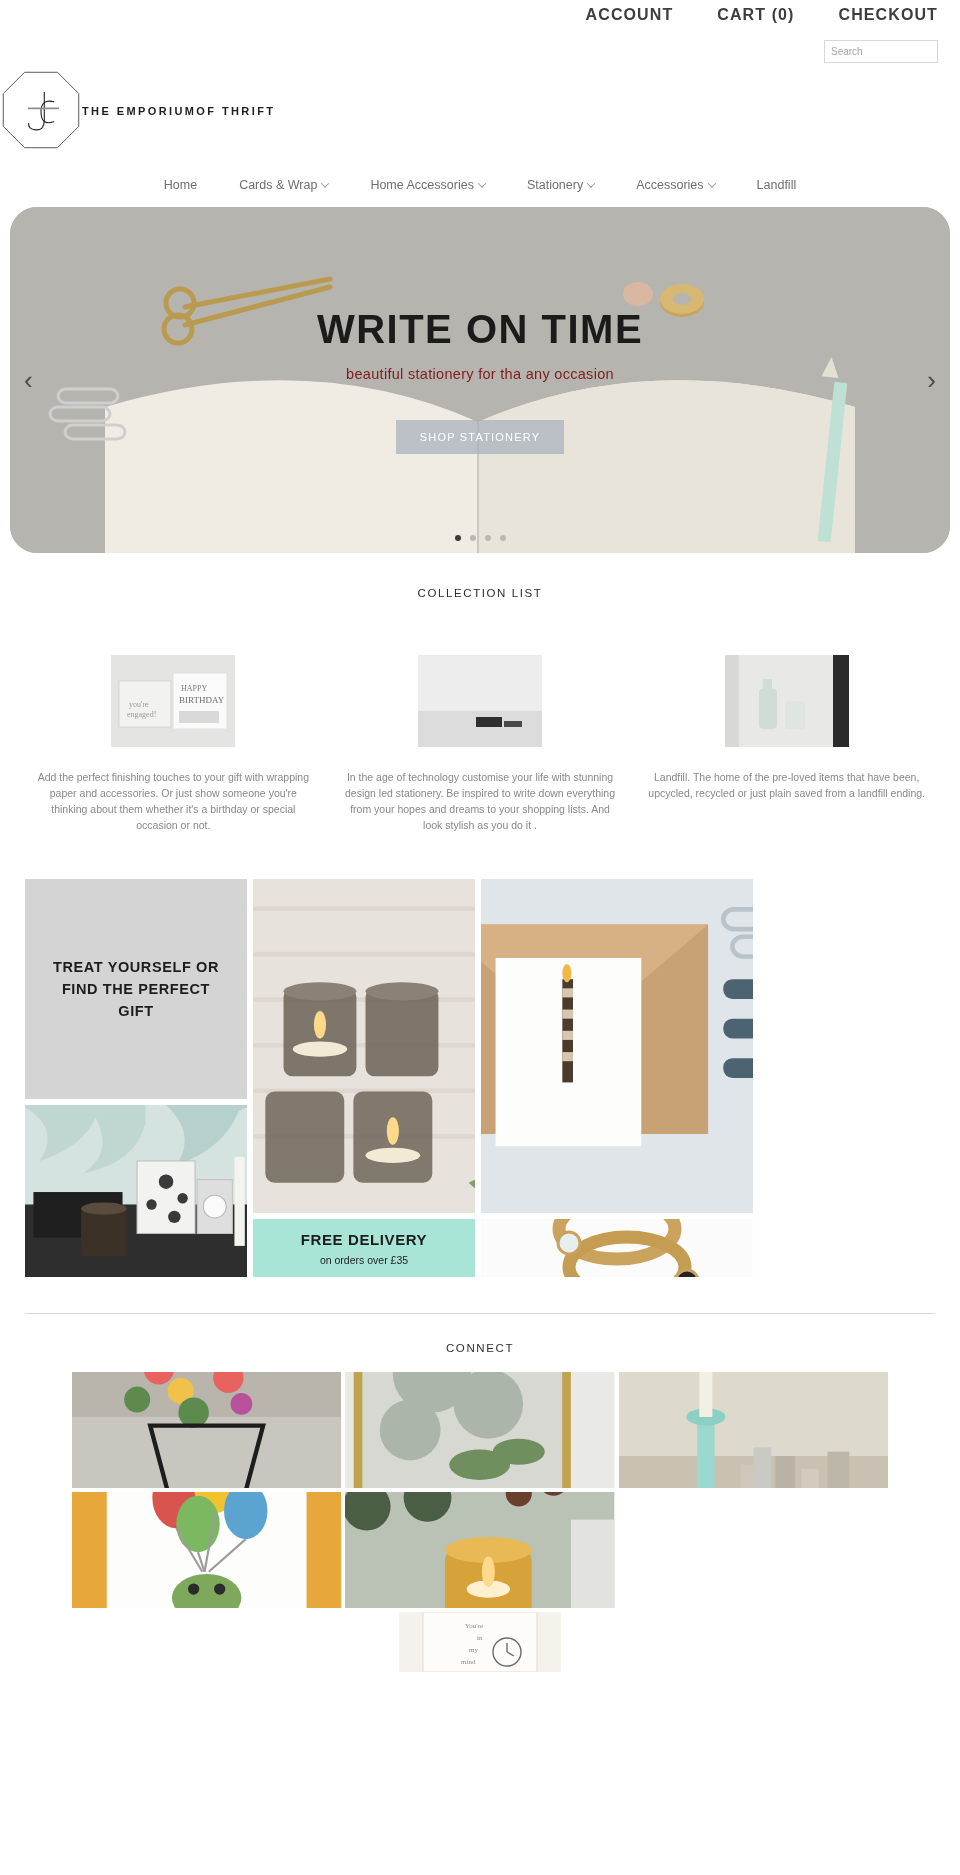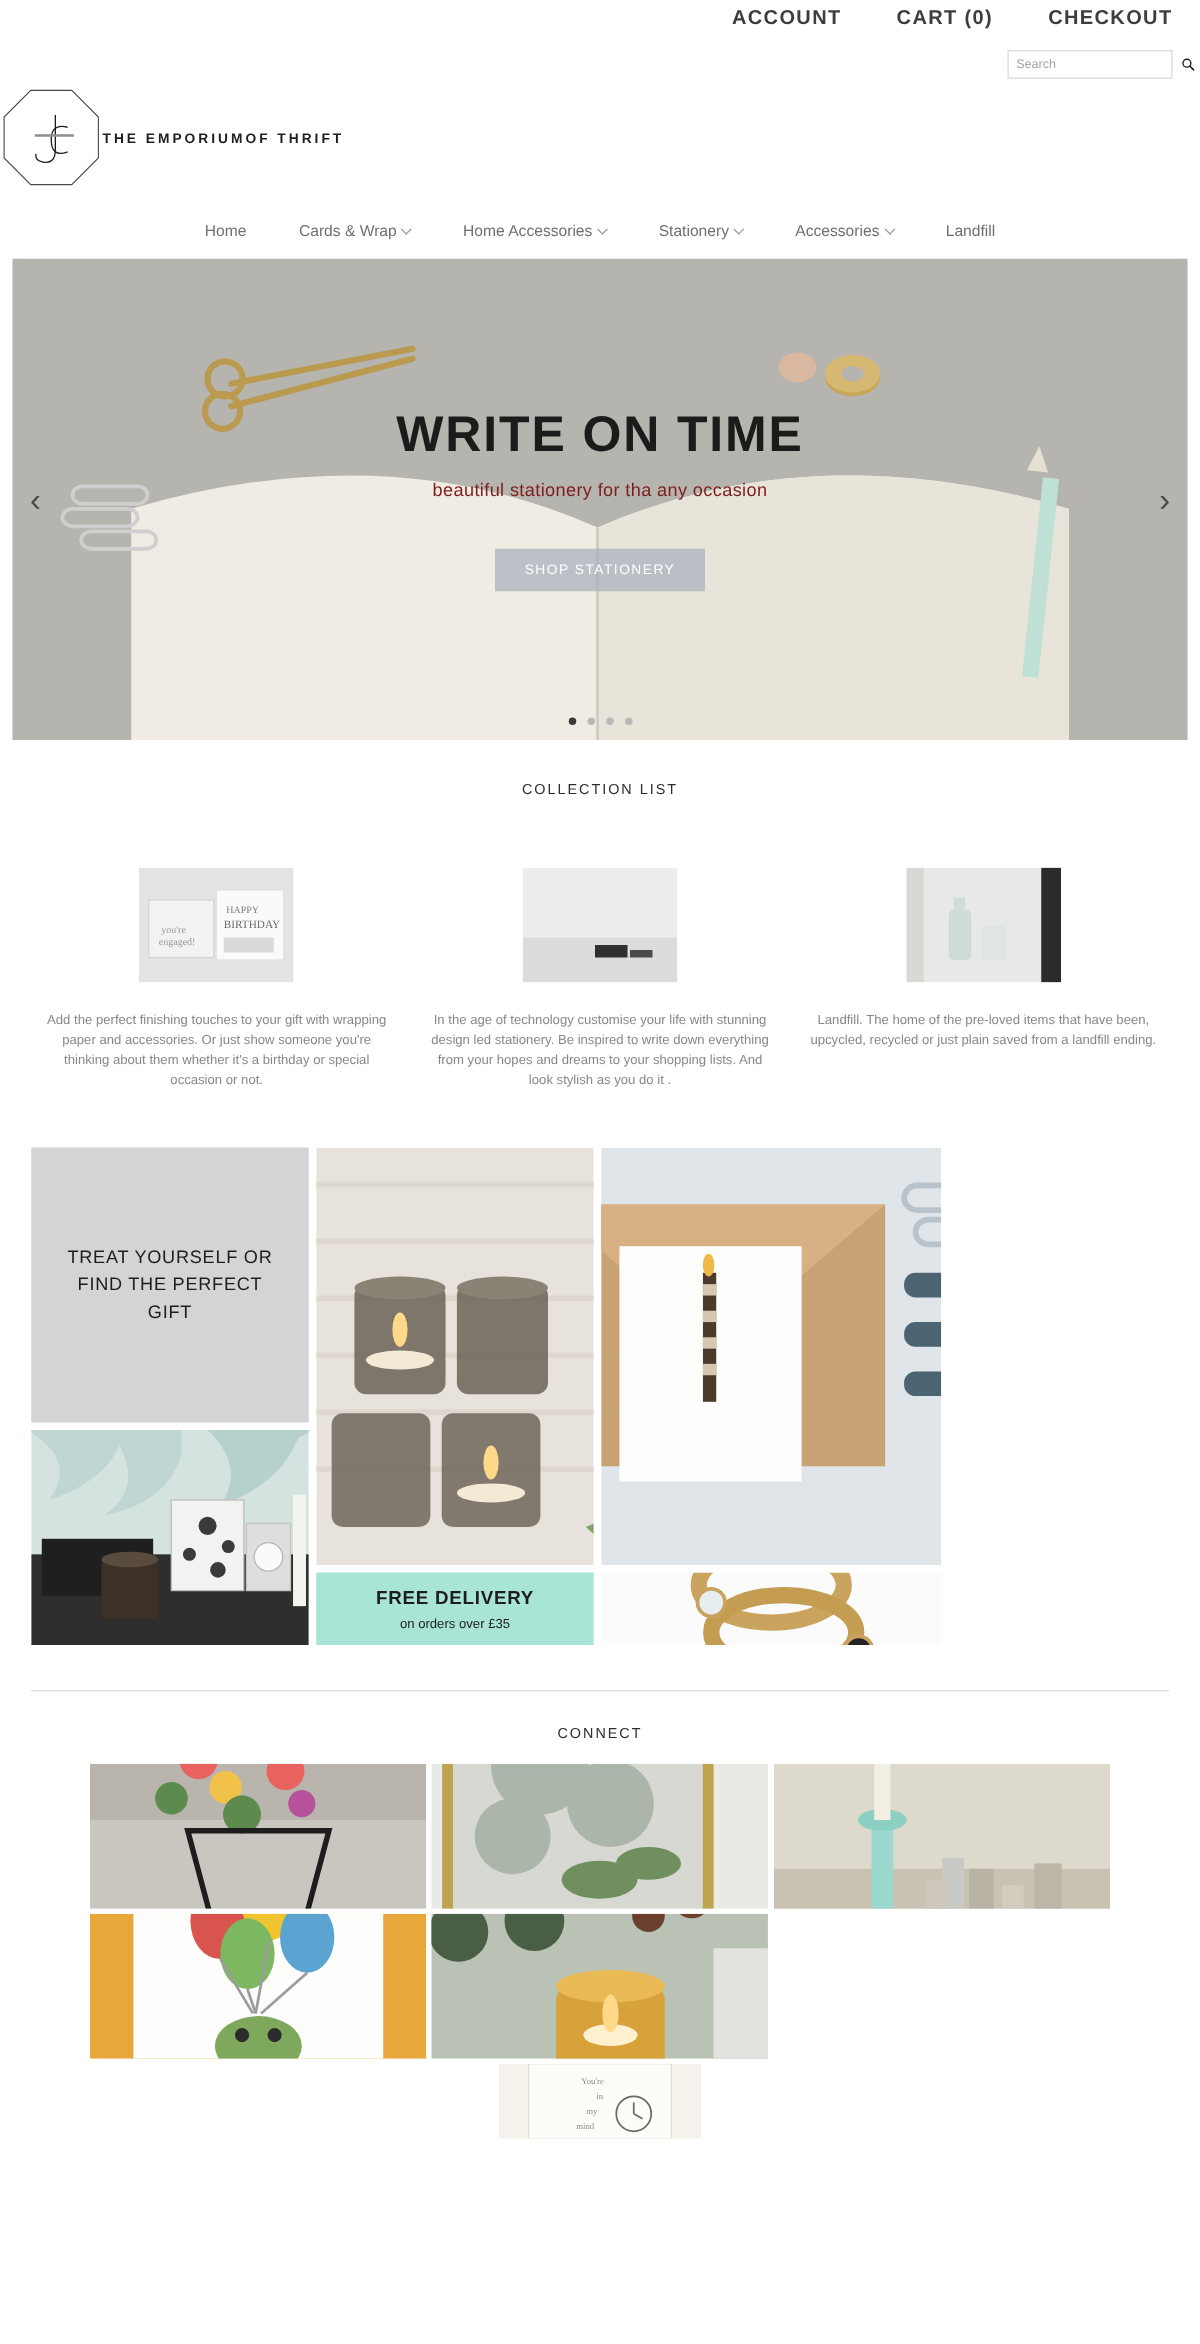--- a/index.html
+++ b/index.html
@@ -29,21 +29,21 @@
   }
 
   
   .search-row {
     display: flex;
     justify-content: flex-end;
     padding-right: 22px;
     margin-top: 10px;
   }
   .search-box {
-    width: 132px;
+    width: 114px;
     height: 23px;
     border: 1px solid #d8d8d8;
     display: flex;
     align-items: center;
     padding: 0 6px;
     background: #fff;
   }
   .search-box input {
     border: 0;
     outline: 0;
@@ -96,24 +96,25 @@
     display: inline-block;
     width: 6px; height: 6px;
     border-right: 1px solid #9a9a9a;
     border-bottom: 1px solid #9a9a9a;
     transform: rotate(45deg) translate(-1px,-1px);
   }
 
   
   .hero {
     position: relative;
-    height: 385px;
+    height: 346px;
     margin: 0 10px;
     overflow: hidden;
     background: #b4b3ae;
+    border-radius: 27px;
   }
   .hero-bg { position: absolute; inset: 0; }
   .hero-inner {
     position: absolute;
     inset: 0;
     display: flex;
     flex-direction: column;
     align-items: center;
     justify-content: center;
     gap: 14px;
@@ -220,21 +221,21 @@
     display: flex;
     align-items: center;
     justify-content: center;
     text-align: center;
     flex-direction: column;
   }
   .treat {
     background: #d4d4d4;
     grid-column: 1; grid-row: 1 / span 2;
     font-size: 14.5px;
-    font-weight: 400;
+    font-weight: 700;
     letter-spacing: .6px;
     color: #1d1d1d;
     line-height: 22px;
     padding: 0 26px;
   }
   .candles { grid-column: 2; grid-row: 1 / span 3; }
   .envelope { grid-column: 3; grid-row: 1 / span 3; }
   .frames { grid-column: 1; grid-row: 3 / span 2; }
   .delivery {
     background: #a8e5d7;

